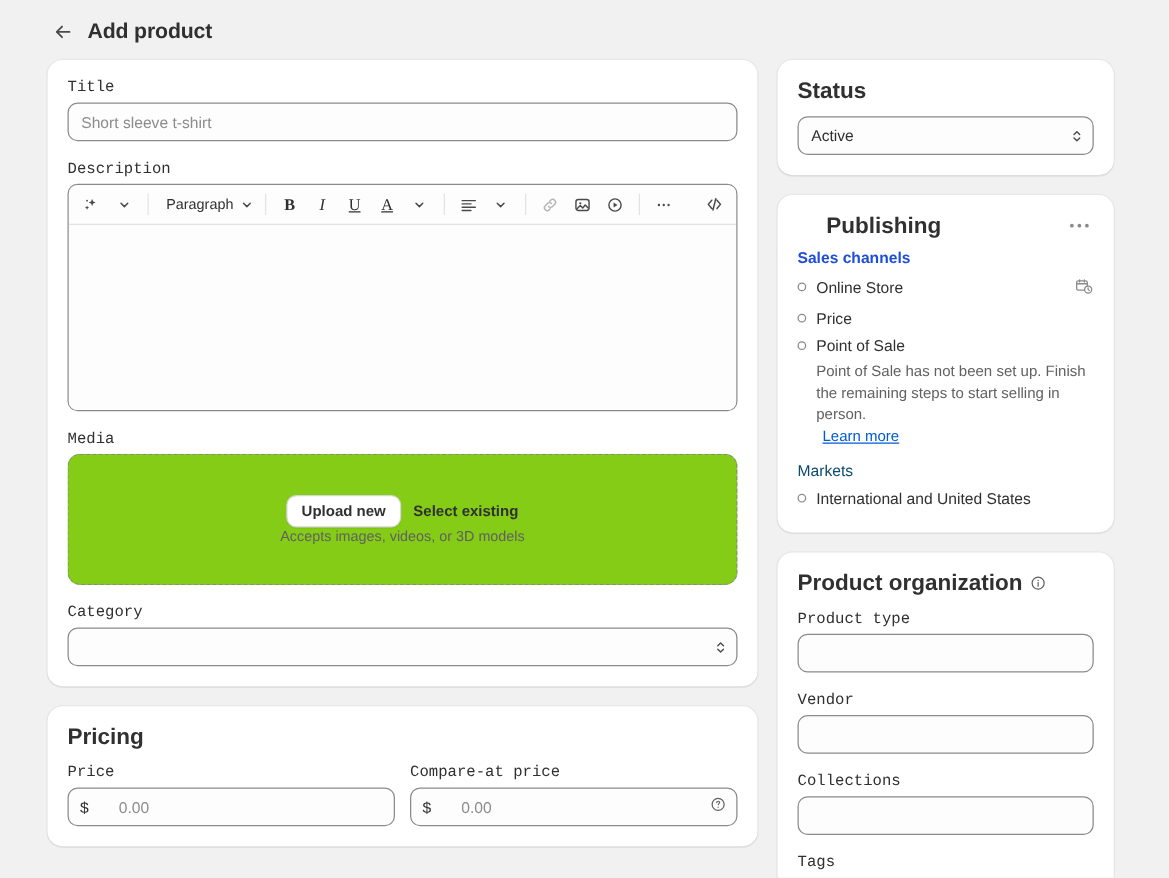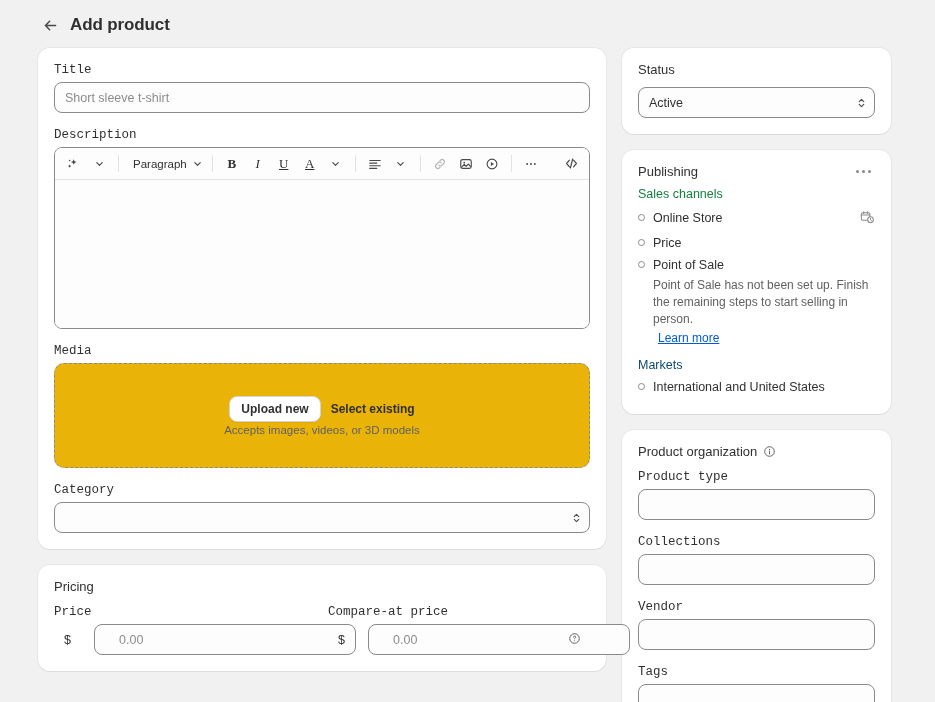--- a/index.html
+++ b/index.html
@@ -34,27 +34,27 @@
   .col-side { width: 269px; flex: 0 0 269px; }
 
   .card {
     background: #ffffff;
     border-radius: 12px;
     box-shadow: 0 0 0 1px rgba(0,0,0,0.04), 0 1px 1px rgba(0,0,0,0.05);
     padding: 14px 16px 16px 16px;
     margin-bottom: 16px;
   }
   .card-title {
-    font-size: 13px; font-weight: 400; color: #303030; margin-bottom: 10px;
+    font-size: 18px; font-weight: 700; color: #303030; margin-bottom: 10px;
     display: flex; align-items: center; gap: 6px;
   }
   .card-title-row {
     display: flex; align-items: center; justify-content: space-between; margin-bottom: 8px;
   }
-  .card-title-row .card-title { margin-bottom: 0; }
+  .card-title-row .card-title { margin-bottom: 0; margin-left: 23px; }
 
   .field { margin-bottom: 14px; }
   .field:last-child { margin-bottom: 0; }
   .label {
     display: block; font-size: 12.5px; color: #303030; margin-bottom: 4px; line-height: 16px; font-family: Liberation Mono, monospace;
   }
   .helptext {
     font-size: 11.5px; color: #616161; margin-top: 5px; line-height: 15px;
   }
 
@@ -93,53 +93,53 @@
   }
   .tb-btn.disabled { color: #b5b5b5; cursor: default; }
   .tb-text { font-size: 11.5px; color: #303030; padding: 0 4px; }
   .tb-sep { width: 1px; height: 17px; background: #e3e3e3; margin: 0 5px; }
   .tb-spacer { flex: 1; }
   .chev { width: 9px; height: 9px; color: #4a4a4a; display: block; }
   .editor-body { height: 148px; background: #fdfdfd; }
 
   
   .dropzone {
-    border: 1px dashed #8a8a8a; border-radius: 10px; background: #eab308;
+    border: 1px dashed #8a8a8a; border-radius: 10px; background: #84cc16;
     height: 105px; display: flex; flex-direction: column;
     align-items: center; justify-content: center; gap: 2px;
   }
   .dz-row { display: flex; align-items: center; gap: 10px; }
   .btn {
     background: #ffffff; border: 1px solid #d5d5d5; border-radius: 8px;
     box-shadow: 0 1px 0 rgba(0,0,0,0.05);
     font-size: 12px; color: #303030; font-weight: 600;
     padding: 5px 11px; cursor: pointer; font-family: "Liberation Sans", sans-serif;
   }
   .link-btn {
     font-size: 12px; color: #303030; font-weight: 600; cursor: pointer; background: none;
     border: none; font-family: "Liberation Sans", sans-serif; padding: 0;
   }
   .dz-note { font-size: 11.5px; color: #616161; }
 
   
   .price-grid { display: flex; gap: 12px; }
   .price-col { flex: 1; }
   .price-input-wrap { position: relative; }
-  .price-input { padding-left: 24px; margin-left: 40px; }
+  .price-input { padding-left: 40px; }
   .currency {
     position: absolute; left: 10px; top: 50%; transform: translateY(-50%);
     font-size: 12.5px; color: #303030; pointer-events: none;
   }
   .q-icon {
     position: absolute; right: 9px; top: 50%; transform: translateY(-50%);
     color: #616161;
   }
 
   
-  .sub-head { font-size: 12.5px; font-weight: 400; color: #15803d; margin: 4px 0 6px; }
+  .sub-head { font-size: 12.5px; font-weight: 700; color: #1d4ed8; margin: 4px 0 6px; }
   .chan-list { margin: 0; padding: 0; list-style: none; }
   .chan-item {
     display: flex; align-items: flex-start; gap: 8px;
     font-size: 12.5px; color: #303030; line-height: 22px; position: relative;
   }
   .bullet {
     width: 7px; height: 7px; border: 1px solid #8a8a8a; border-radius: 50%;
     flex: 0 0 7px; margin-top: 7px; background: #fff;
   }
   .chan-label { flex: 1; }
@@ -403,25 +403,25 @@
               <path d="M8 7.4v3.6" stroke="currentColor" stroke-width="1.2" stroke-linecap="round"></path>
             </svg>
           </span>
         </div>
 
         <div class="field">
           <label class="label">Product type</label>
           <input class="input" type="text" value="" style="">
         </div>
         <div class="field">
+          <label class="label">Vendor</label>
+          <input class="input" type="text" value="" style="">
+        </div>
+        <div class="field">
           <label class="label">Collections</label>
-          <input class="input" type="text" value="" style="">
-        </div>
-        <div class="field">
-          <label class="label">Vendor</label>
           <input class="input" type="text" value="" style="">
         </div>
         <div class="field">
           <label class="label">Tags</label>
           <input class="input" type="text" value="" style="">
         </div>
       </div>
 
     </div>
   </div>

